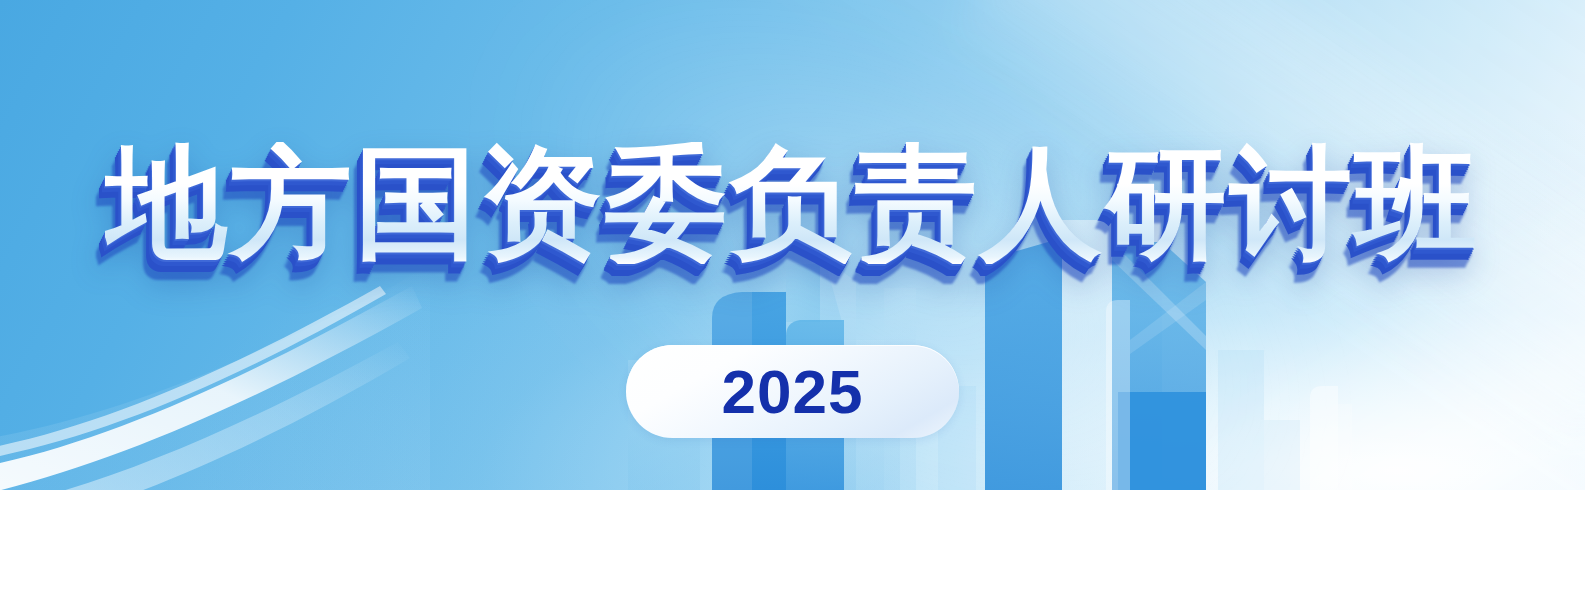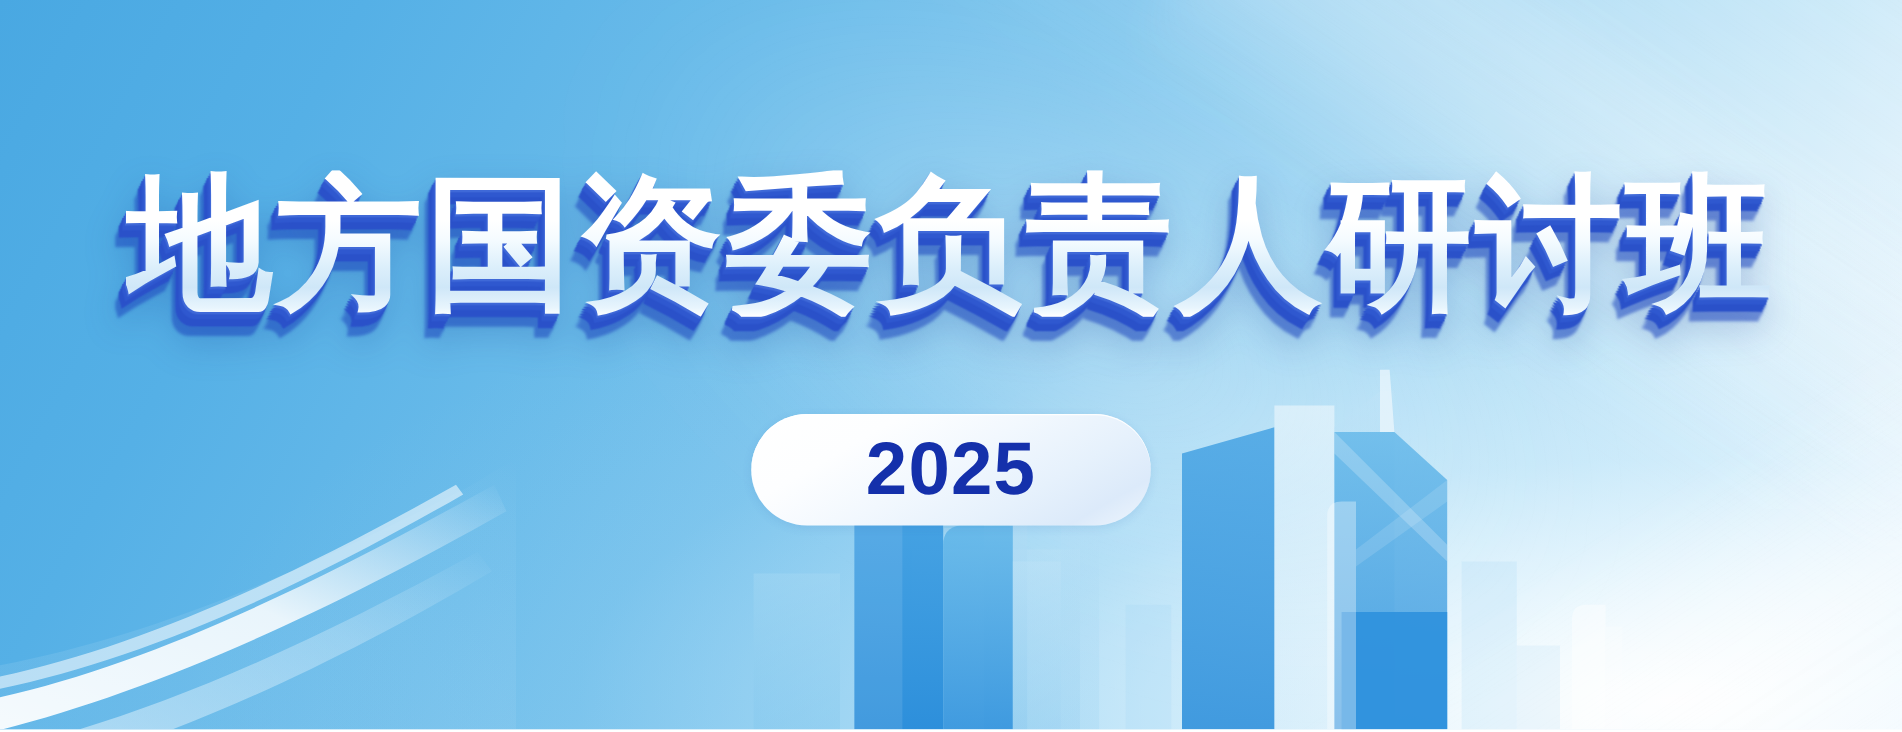--- a/index.html
+++ b/index.html
@@ -6,21 +6,21 @@
   html, body {
     margin: 0;
     padding: 0;
     background: #ffffff;
   }
   * { box-sizing: border-box; }
 
   .banner {
     position: relative;
     width: 1585px;
-    height: 608px;
+    height: 490px;
     overflow: hidden;
     font-family: "Liberation Sans", "DejaVu Sans", sans-serif;
     
     background:
       radial-gradient(120% 110% at 88% 96%,
         rgba(255,255,255,0.95) 0%,
         rgba(240,250,255,0.75) 14%,
         rgba(205,236,252,0.45) 30%,
         rgba(160,215,245,0.12) 48%,
         rgba(255,255,255,0) 66%),

